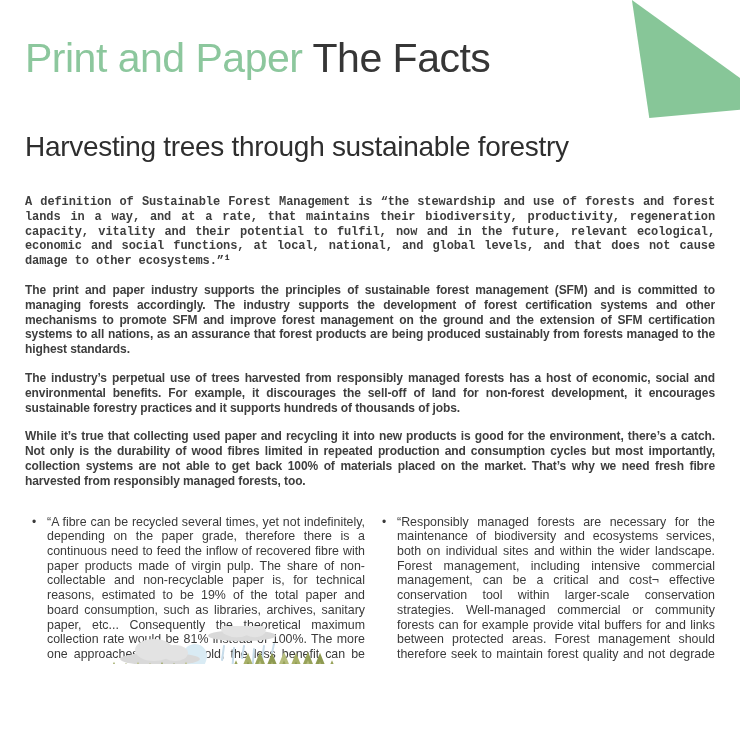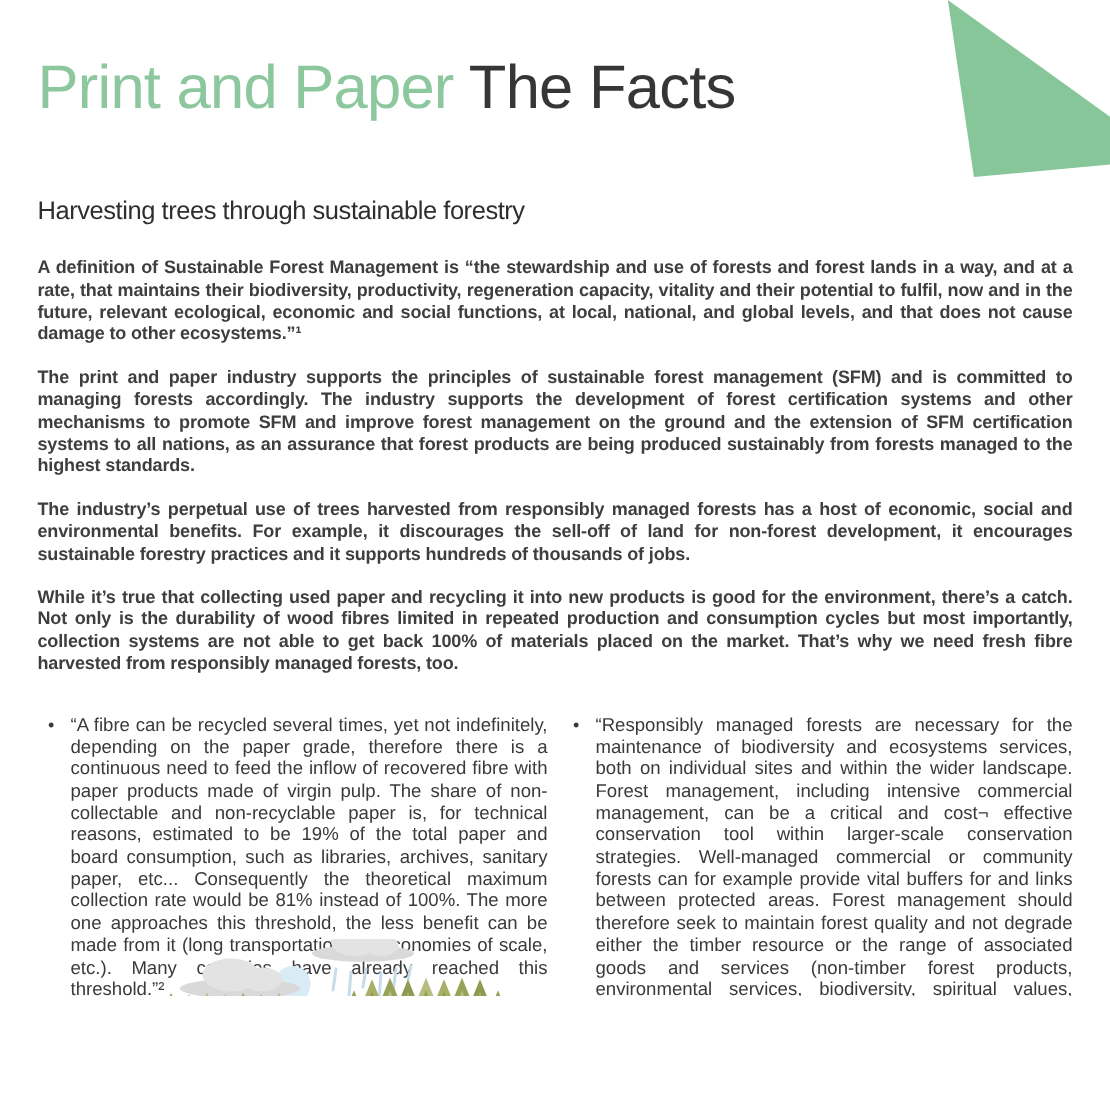--- a/index.html
+++ b/index.html
@@ -11,26 +11,26 @@
        background:#87C698;
        clip-path:polygon(3.5% 0%,100% 66%,100% 93%,19% 100%);}
 
   .content{position:relative;padding:0 25px;}
 
   h1.title{margin:0;padding-top:36px;font-size:41px;line-height:1.1;font-weight:400;
        letter-spacing:-0.5px;}
   .t-green{color:#8CC79D;}
   .t-dark{color:#363636;}
 
-  h2.heading{margin:50px 0 0 0;font-size:17px;font-weight:400;color:#2E2E2E;
+  h2.heading{margin:50px 0 0 0;font-size:28px;font-weight:400;color:#2E2E2E;
        letter-spacing:-0.3px;}
 
   p.para{margin:14px 0 0 0;font-size:12px;line-height:14.8px;font-weight:700;
        color:#3E3E3E;text-align:justify;letter-spacing:-0.1px;}
-  p.para.first{margin-top:20px;}
+  p.para.first{margin-top:32px;font-family:Liberation Mono, monospace;}
 
   .cols{display:flex;gap:10px;margin-top:26px;}
   .col{width:340px;}
   .bullet{position:relative;padding-left:22px;margin:0 0 17px 0;}
   .bullet .marker{position:absolute;left:7px;top:0;font-size:12px;color:#3A3A3A;}
   .bullet p{margin:0;font-size:12.4px;line-height:14.7px;font-weight:400;color:#3A3A3A;
        text-align:justify;}
 
   #forest{position:absolute;left:52px;top:626px;width:304px;height:114px;}
 </style>

